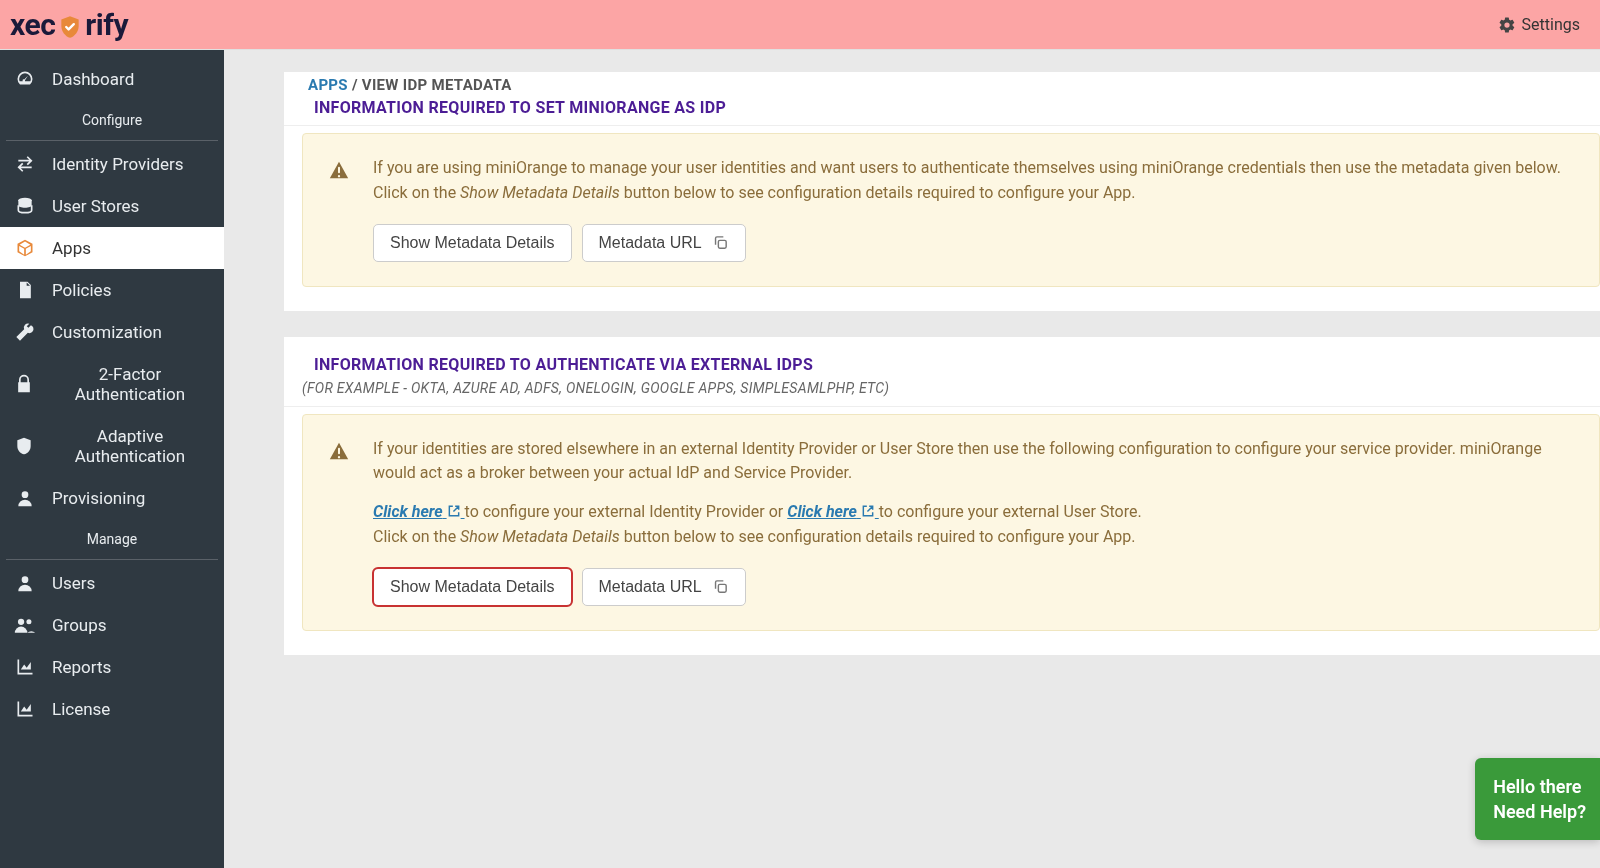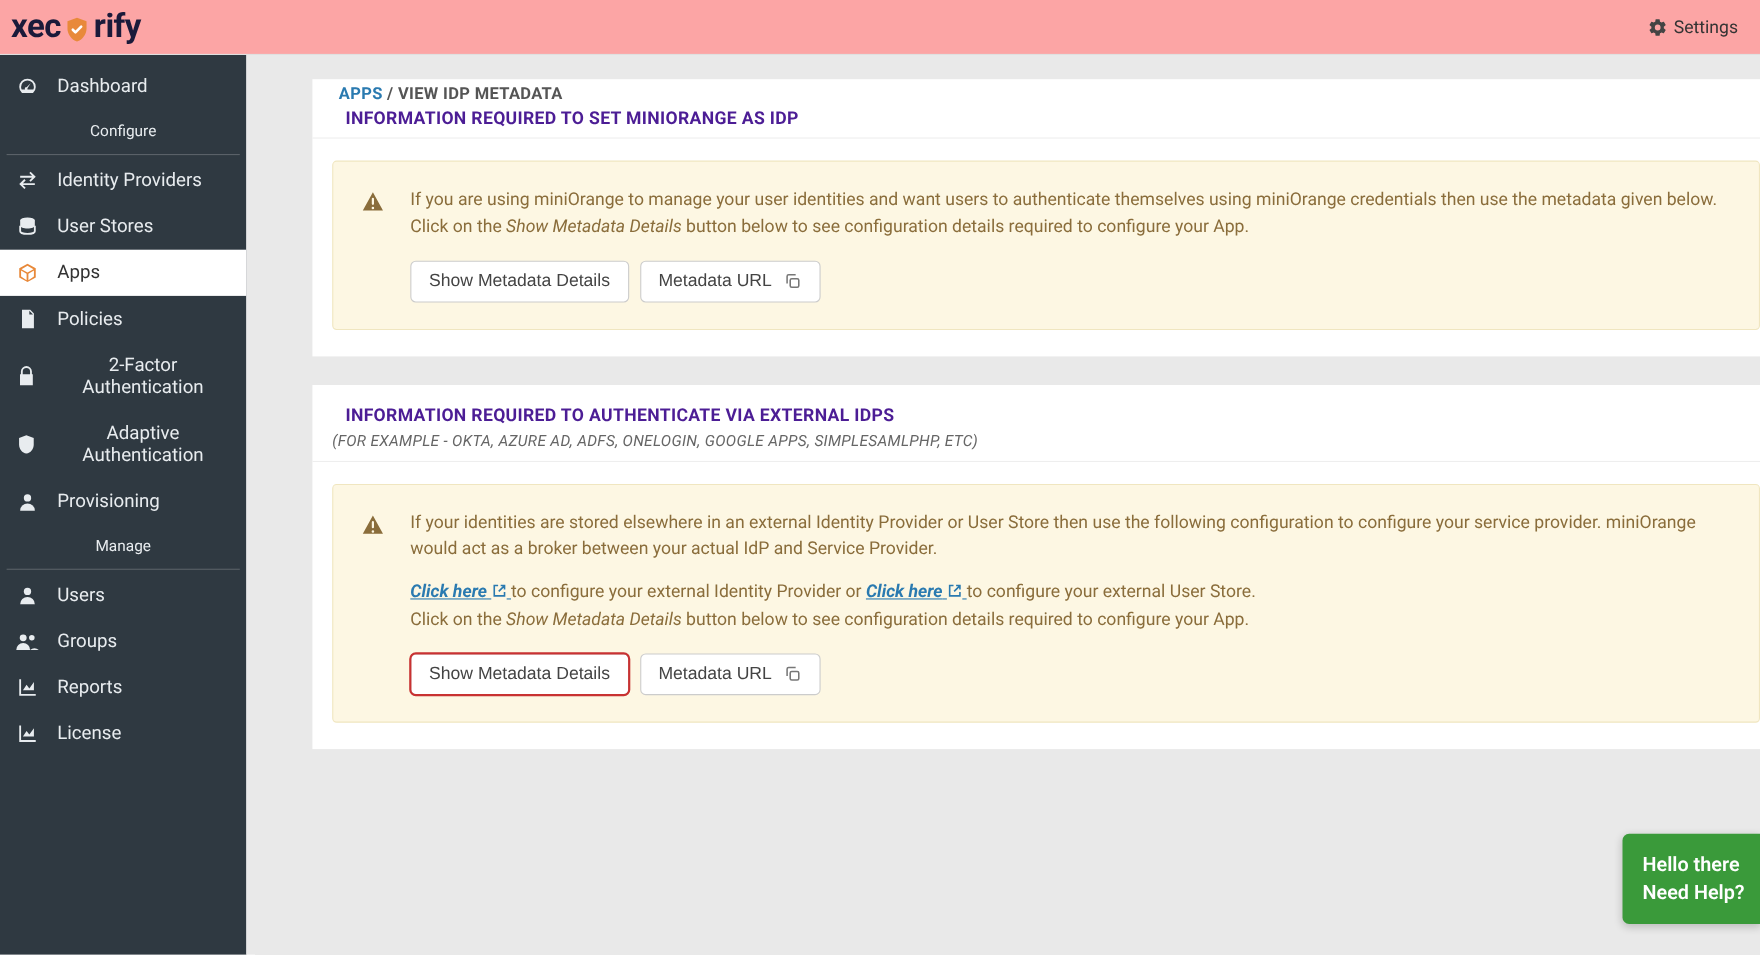--- a/index.html
+++ b/index.html
@@ -114,21 +114,21 @@
   font-size: 14px;
   font-style: italic;
   color: #666;
   padding: 4px 24px 0 18px;
   letter-spacing: 0.3px;
 }
 .alertbox {
   background: #fdf7e3;
   border: 1px solid #f0e6c0;
   border-radius: 4px;
-  margin: 20px 0 0 18px;
+  margin: 7px 0 0 18px;
   padding: 22px 24px 24px 70px;
   position: relative;
   color: #8a6d3b;
   font-size: 16px;
   line-height: 1.55;
 }
 .alertbox .warn-icon {
   position: absolute;
   left: 26px;
   top: 26px;
@@ -253,20 +253,28 @@
 
     <div class="item">
       <span class="icn">
         <svg width="20" height="20" viewBox="0 0 24 24" fill="#e8ecef">
             <path d="M6 2h9l4 4v16H6Zm8 1v4h4M8 10h8v1H8Zm0 3h8v1H8Zm0 3h5v1H8Z"></path>
           </svg>
       </span>
       <span>Policies</span>
     </div>
 
+    <div class="item">
+      <span class="icn">
+        <svg width="20" height="20" viewBox="0 0 24 24" fill="#e8ecef">
+            <path d="M22 6.9a5 5 0 0 1-6.6 6.1L6 22.4 1.6 18 11 8.6A5 5 0 0 1 17.1 2l-3 3 2 2 3-3a5 5 0 0 1 2.9 2.9Z"></path>
+          </svg>
+      </span>
+      <span>Customization</span>
+    </div>
 
     <div class="item">
       <span class="icn">
         <svg width="20" height="20" viewBox="0 0 24 24" fill="#e8ecef">
             <path d="M6 10V7a6 6 0 0 1 12 0v3h1v12H5V10Zm2 0h8V7a4 4 0 0 0-8 0Z"></path>
           </svg>
       </span>
       <span>2-Factor Authentication</span>
     </div>
 

